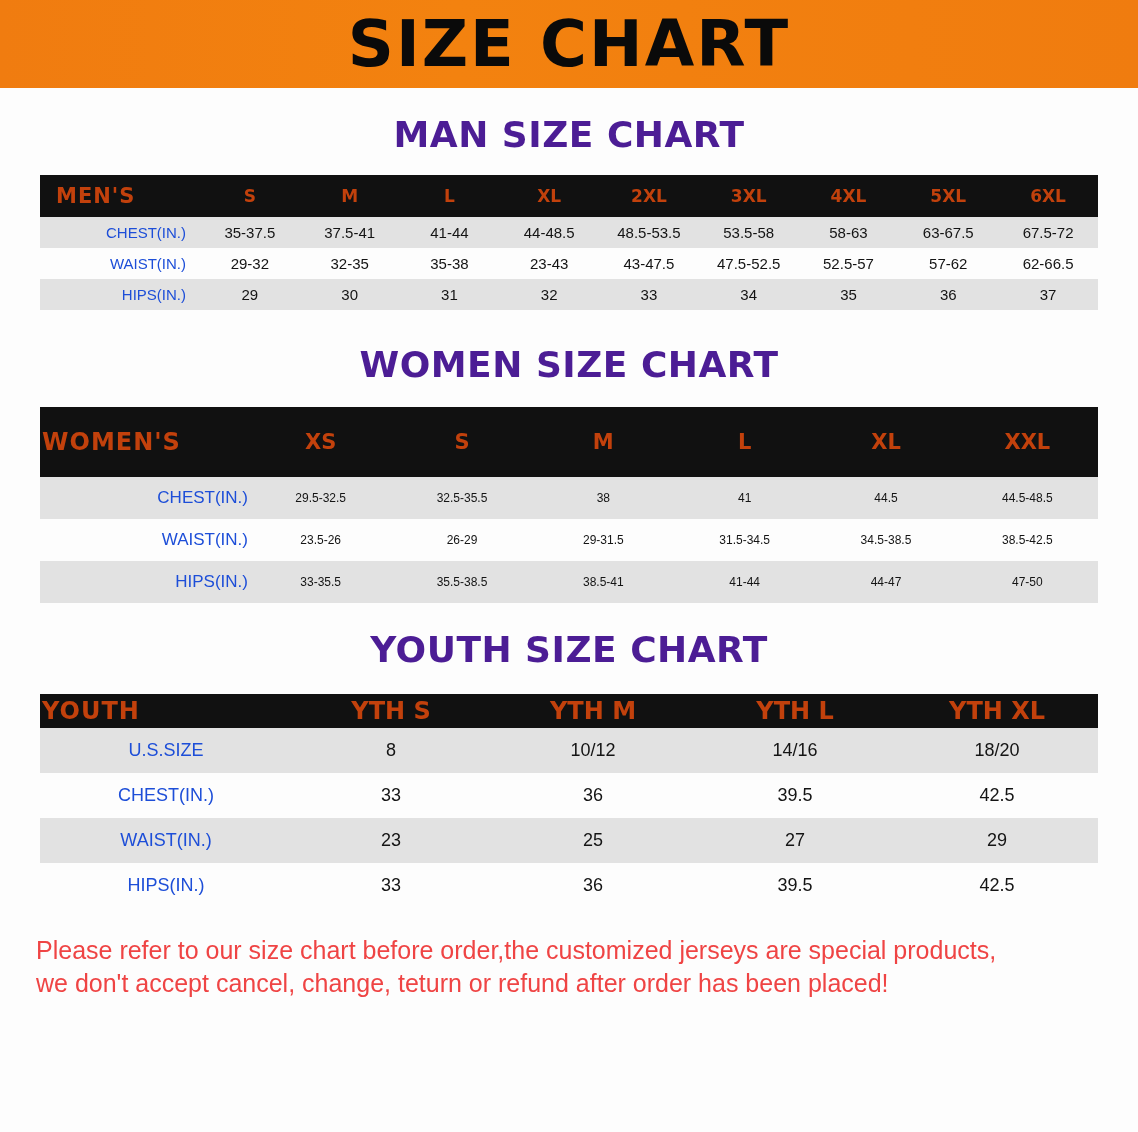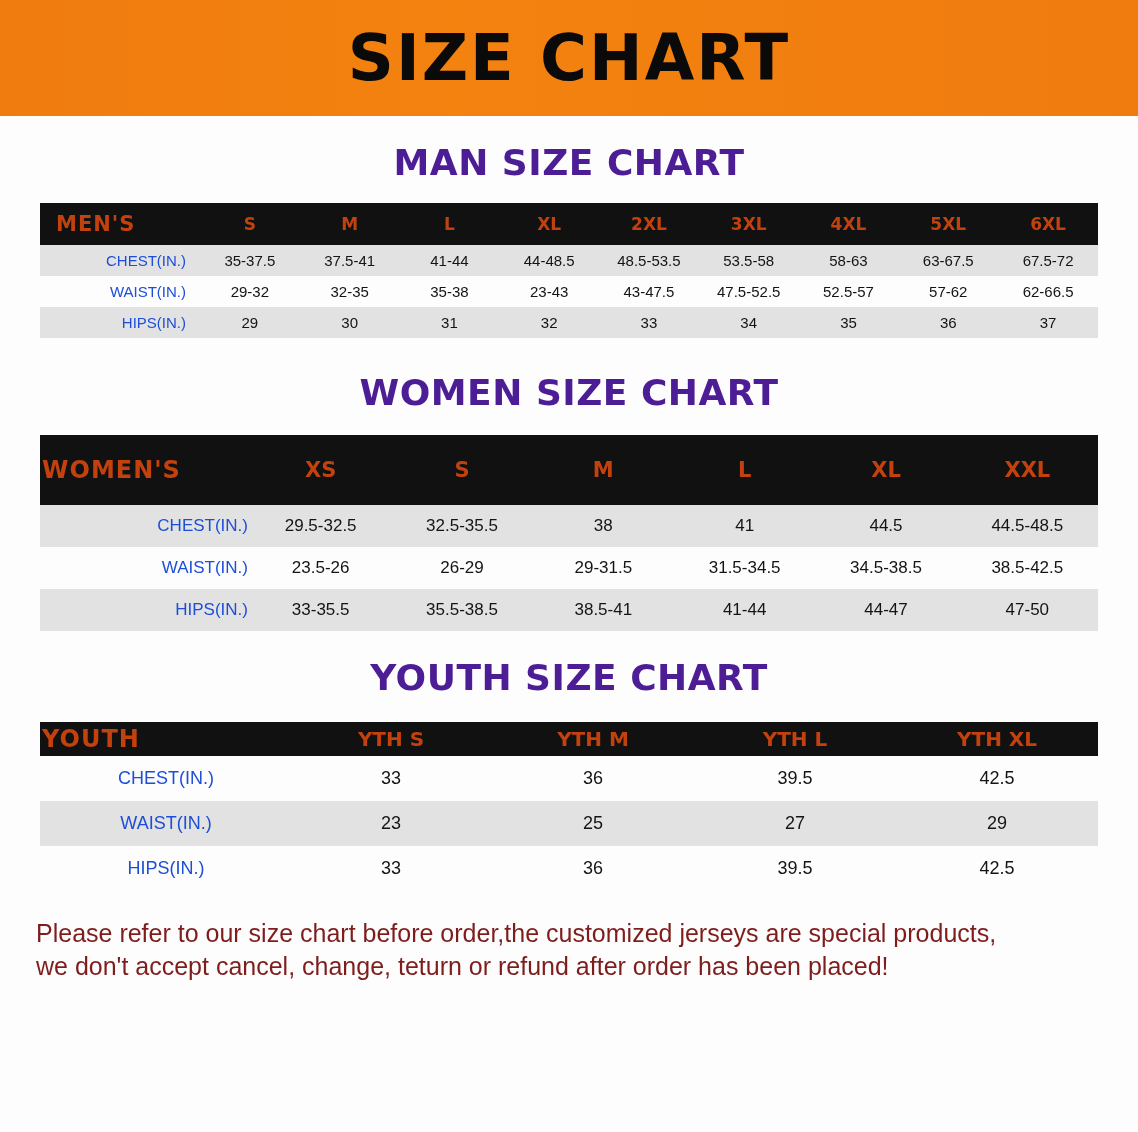--- a/index.html
+++ b/index.html
@@ -17,21 +17,21 @@
   .page {
     position: relative;
     width: 1138px;
     height: 1132px;
     background: #fdfdfd;
   }
 
   
   .banner {
     width: 100%;
-    height: 116px;
+    height: 88px;
     background: linear-gradient(90deg, #f07c10 0%, #f3820f 40%, #f07c0f 100%);
     display: flex;
     align-items: center;
     justify-content: center;
     box-sizing: border-box;
   }
   .banner-title {
     font-family: "DejaVu Sans", sans-serif;
     font-weight: bold;
     font-size: 64px;
@@ -93,40 +93,40 @@
   
   .men thead th { font-size: 17px; }
   .men thead th.rowlabel { font-size: 21px; }
   .men tbody td { font-size: 15px; }
   .men tbody td.rowlabel { font-size: 15px; }
   .men col.lbl { width: 160px; }
 
   
   .women thead th { font-size: 21px; }
   .women thead th.rowlabel { font-size: 24px; }
-  .women tbody td { font-size: 17px; }
+  .women tbody td { font-size: 12px; }
   .women tbody td.rowlabel { font-size: 17px; }
   .women thead th { padding: 21px 2px; }
   .women tbody td { padding: 11px 2px; }
   .women col.lbl { width: 210px; }
 
   
-  .youth thead th { font-size: 20px; }
+  .youth thead th { font-size: 24px; }
   .youth thead th.rowlabel { font-size: 24px; }
   .youth tbody td { font-size: 18px; }
   .youth tbody td.rowlabel { font-size: 18px; }
   .youth thead th { padding: 3px 2px; }
   .youth tbody td { padding: 12px 2px; }
   .youth col.lbl { width: 250px; }
   .youth tbody td.rowlabel { text-align: center; padding-right: 0; }
 
   
   .note {
     margin: 26px 36px 0 36px;
-    color: #7f1d1d;
+    color: #ef4444;
     font-family: "Liberation Sans", sans-serif;
     font-size: 25px;
     line-height: 1.32;
     text-align: left;
   }
   .note .line2 { display: block; }
 </style>
 </head>
 <body>
 
@@ -274,20 +274,27 @@
       <thead>
         <tr>
           <th class="rowlabel">YOUTH</th>
           <th>YTH S</th>
           <th>YTH M</th>
           <th>YTH L</th>
           <th>YTH XL</th>
         </tr>
       </thead>
       <tbody>
+        <tr class="shade">
+          <td class="rowlabel">U.S.SIZE</td>
+          <td>8</td>
+          <td>10/12</td>
+          <td>14/16</td>
+          <td>18/20</td>
+        </tr>
         <tr class="plain">
           <td class="rowlabel">CHEST(IN.)</td>
           <td>33</td>
           <td>36</td>
           <td>39.5</td>
           <td>42.5</td>
         </tr>
         <tr class="shade">
           <td class="rowlabel">WAIST(IN.)</td>
           <td>23</td>

